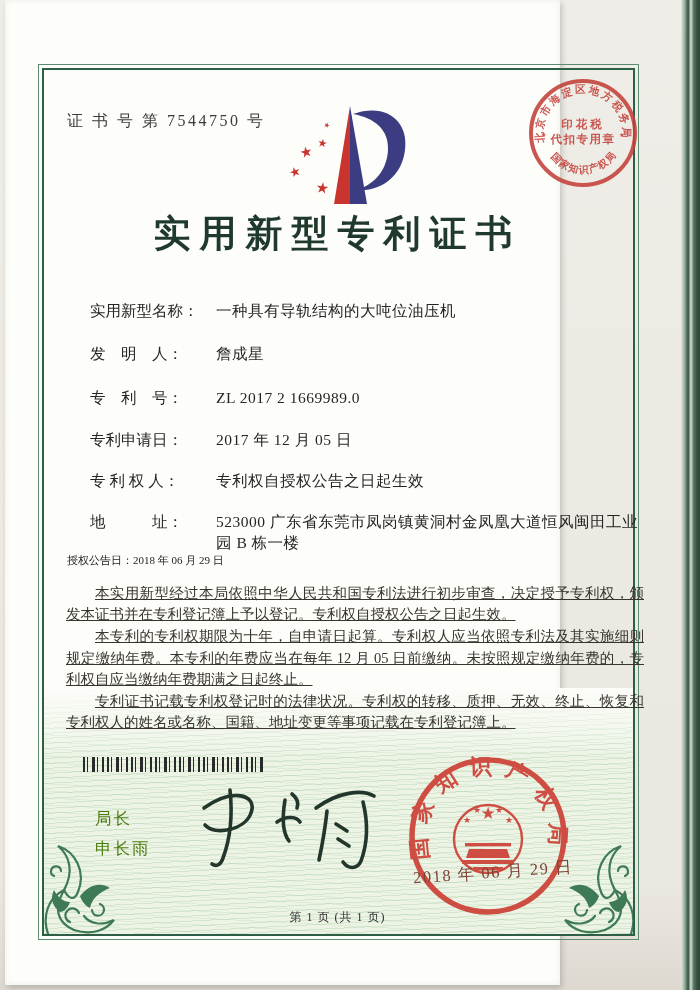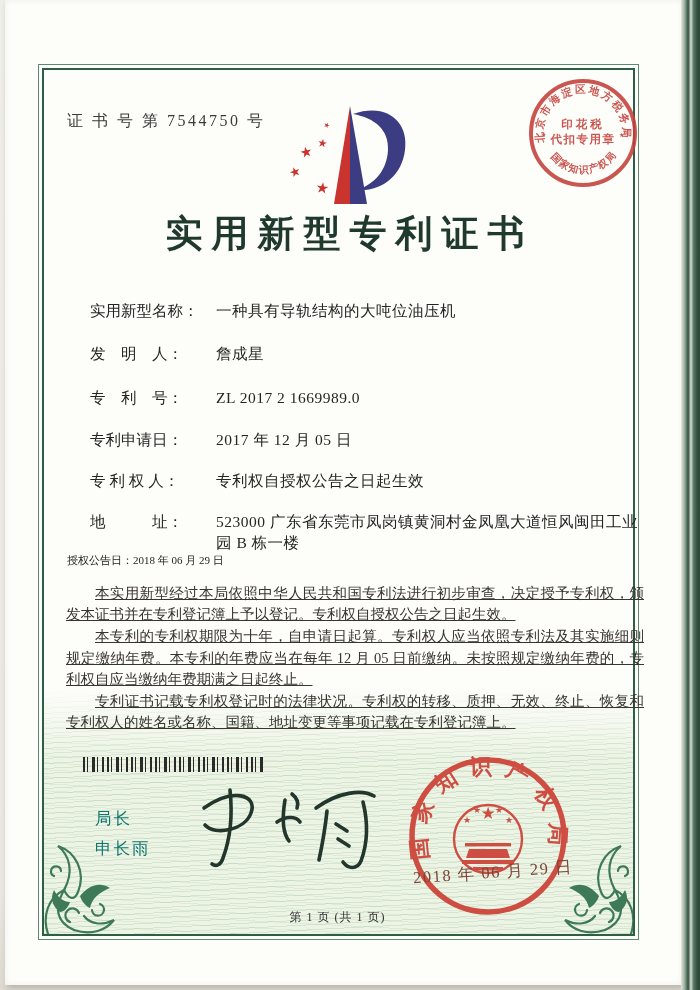--- a/index.html
+++ b/index.html
@@ -2,21 +2,21 @@
 <html><head>
 <meta charset="utf-8">
 <style>
   html,body{margin:0;padding:0;}
   body{
     width:700px;height:990px;position:relative;overflow:hidden;
     background:linear-gradient(180deg,#efede7 0%,#eae7e0 90%,#ddd9d1 100%);
     font-family:"Liberation Serif","DejaVu Serif",serif;
   }
   .paper{
-    position:absolute;left:5px;top:0;width:677px;height:985px;
+    position:absolute;left:5px;top:0;width:555px;height:985px;
     background:#fdfdfa;
     box-shadow:inset 0 0 6px rgba(0,0,0,.07), 2px 3px 6px rgba(0,0,0,.18);
   }
   .binding-strip{
     position:absolute;right:0;top:0;width:19px;height:990px;
     background:linear-gradient(90deg,#e8e6df 0%,#9db2a1 18%,#2f5240 38%,#d9e0d6 52%,#5d7a66 66%,#33503f 85%,#2c4636 100%);
   }
   
   .wave-panel{
     position:absolute;left:37px;top:688px;width:592px;height:248px;
@@ -38,21 +38,21 @@
     position:absolute;left:3px;top:3px;right:3px;bottom:3px;
     border:2.5px solid #2c5f45;
   }
   .cert-number{
     position:absolute;left:62px;top:111px;
     font-size:16px;letter-spacing:2.5px;color:#3c3c3c;
   }
   .logo{position:absolute;left:282px;top:100px;width:140px;height:108px;}
   .title{
     position:absolute;left:33px;top:209px;width:599px;text-align:center;
-    font-size:37px;font-weight:bold;color:#1f3a2c;letter-spacing:9px;margin-left:12px;
+    font-size:37px;font-weight:bold;color:#1f3a2c;letter-spacing:9px;
   }
   .field-row{
     position:absolute;left:62px;width:575px;display:flex;
     font-size:15.5px;color:#252525;line-height:21px;
   }
   .field-label{flex:0 0 126px;white-space:nowrap;margin-left:23px;}
   .field-value{flex:1;letter-spacing:.5px;}
   .grant-row{position:absolute;left:62px;top:553px;width:575px;font-size:11px;color:#252525;}
   .grant-right{position:absolute;left:286px;top:0;}
   .paragraphs{
@@ -63,21 +63,21 @@
   .barcode{
     position:absolute;left:78px;top:757px;width:181px;height:15px;
     background:repeating-linear-gradient(90deg,
       #2a2a2a 0 2px, transparent 2px 4px,
       #2a2a2a 4px 5px, transparent 5px 9px,
       #2a2a2a 9px 12px, transparent 12px 14px,
       #2a2a2a 14px 15px, transparent 15px 19px,
       #2a2a2a 19px 21px, transparent 21px 24px);
   }
   .director-block{
-    position:absolute;left:90px;top:804px;font-size:16.5px;color:#0f766e;
+    position:absolute;left:90px;top:804px;font-size:16.5px;color:#4d7c0f;
     line-height:30px;letter-spacing:2px;
   }
   .signature{position:absolute;left:183px;top:778px;width:195px;height:98px;}
   .seal{position:absolute;left:398px;top:751px;width:170px;height:170px;opacity:.93;}
   .seal-date{
     position:absolute;left:408px;top:861px;width:180px;
     font-size:16.5px;color:#7c4336;letter-spacing:1.5px;
     transform:rotate(-4deg);white-space:nowrap;
   }
   .tax-stamp{position:absolute;left:518px;top:73px;width:120px;height:120px;opacity:.88;}

